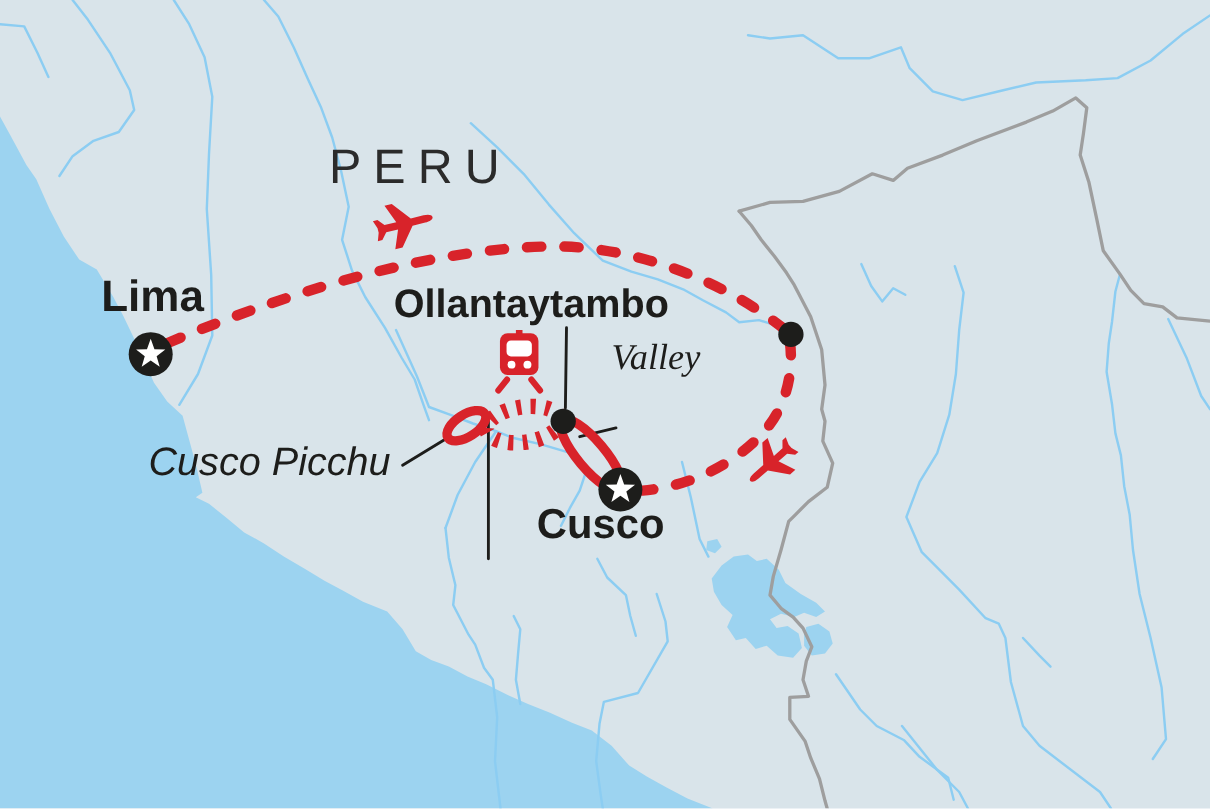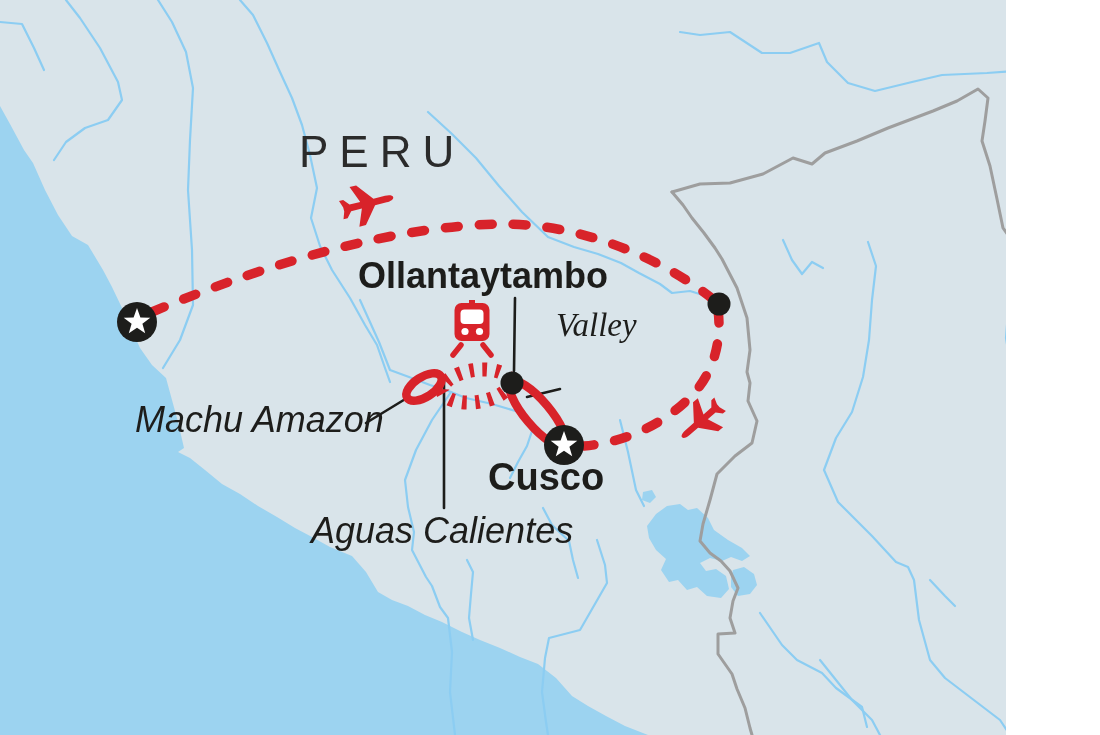--- a/index.html
+++ b/index.html
@@ -1,17 +1,17 @@
 <!DOCTYPE html>
 <html><head>
 <meta charset="utf-8">
 <style>
   html,body{margin:0;padding:0;background:#ffffff;}
   #stage{
-    position:relative;width:1006px;height:735px;overflow:hidden;
+    position:relative;width:1100px;height:735px;overflow:hidden;
     font-family:"Liberation Sans",sans-serif;background:#d9e4ea;
   }
   #map-svg{position:absolute;left:0;top:0;}
   .label{position:absolute;color:#1d1d1b;white-space:nowrap;line-height:1.05;}
   .label.bold{font-weight:700;}
   .label.italic{font-style:italic;font-weight:400;}
   .country{font-weight:400;letter-spacing:11px;color:#2b2b2b;}
 </style>
 </head>
 <body>
@@ -104,26 +104,26 @@
       <polygon fill="#ffffff" points="0,-14 3.4,-4.6 13.3,-4.3 5.4,1.8 8.2,11.3 0,5.7 -8.2,11.3 -5.4,1.8 -13.3,-4.3 -3.4,-4.6"></polygon>
     </g>
     <g transform="translate(564,445)">
       <circle r="20" fill="#1d1d1b"></circle>
       <polygon fill="#ffffff" points="0,-14 3.4,-4.6 13.3,-4.3 5.4,1.8 8.2,11.3 0,5.7 -8.2,11.3 -5.4,1.8 -13.3,-4.3 -3.4,-4.6"></polygon>
     </g>
   </svg>
 
   <div class="label country" style="left:299px;top:129px;font-size:44px;">PERU</div>
 
+  <div class="label bold" style="left:92px;top:249px;font-size:40px;">Lima</div>
 
   <div class="label bold" style="left:358px;top:257px;font-size:36px;">Ollantaytambo</div>
 
 
   <div class="label bold" style="left:488px;top:458px;font-size:38px;">Cusco</div>
 
-  <div class="label italic" style="left:135px;top:401px;font-size:36px;">Machu Amazon</div>
+  <div class="label italic" style="left:135px;top:401px;font-size:36px;">Cusco Picchu</div>
 
   <div class="label italic" style="left:556px;top:305px;font-size:33px;line-height:1.22;">
     <span style="display:block;font-family:Liberation Serif, serif;">Valley</span>
   </div>
 
-  <div class="label italic" style="left:311px;top:512px;font-size:36px;">Aguas Calientes</div>
 </div>
 
 </body></html>

